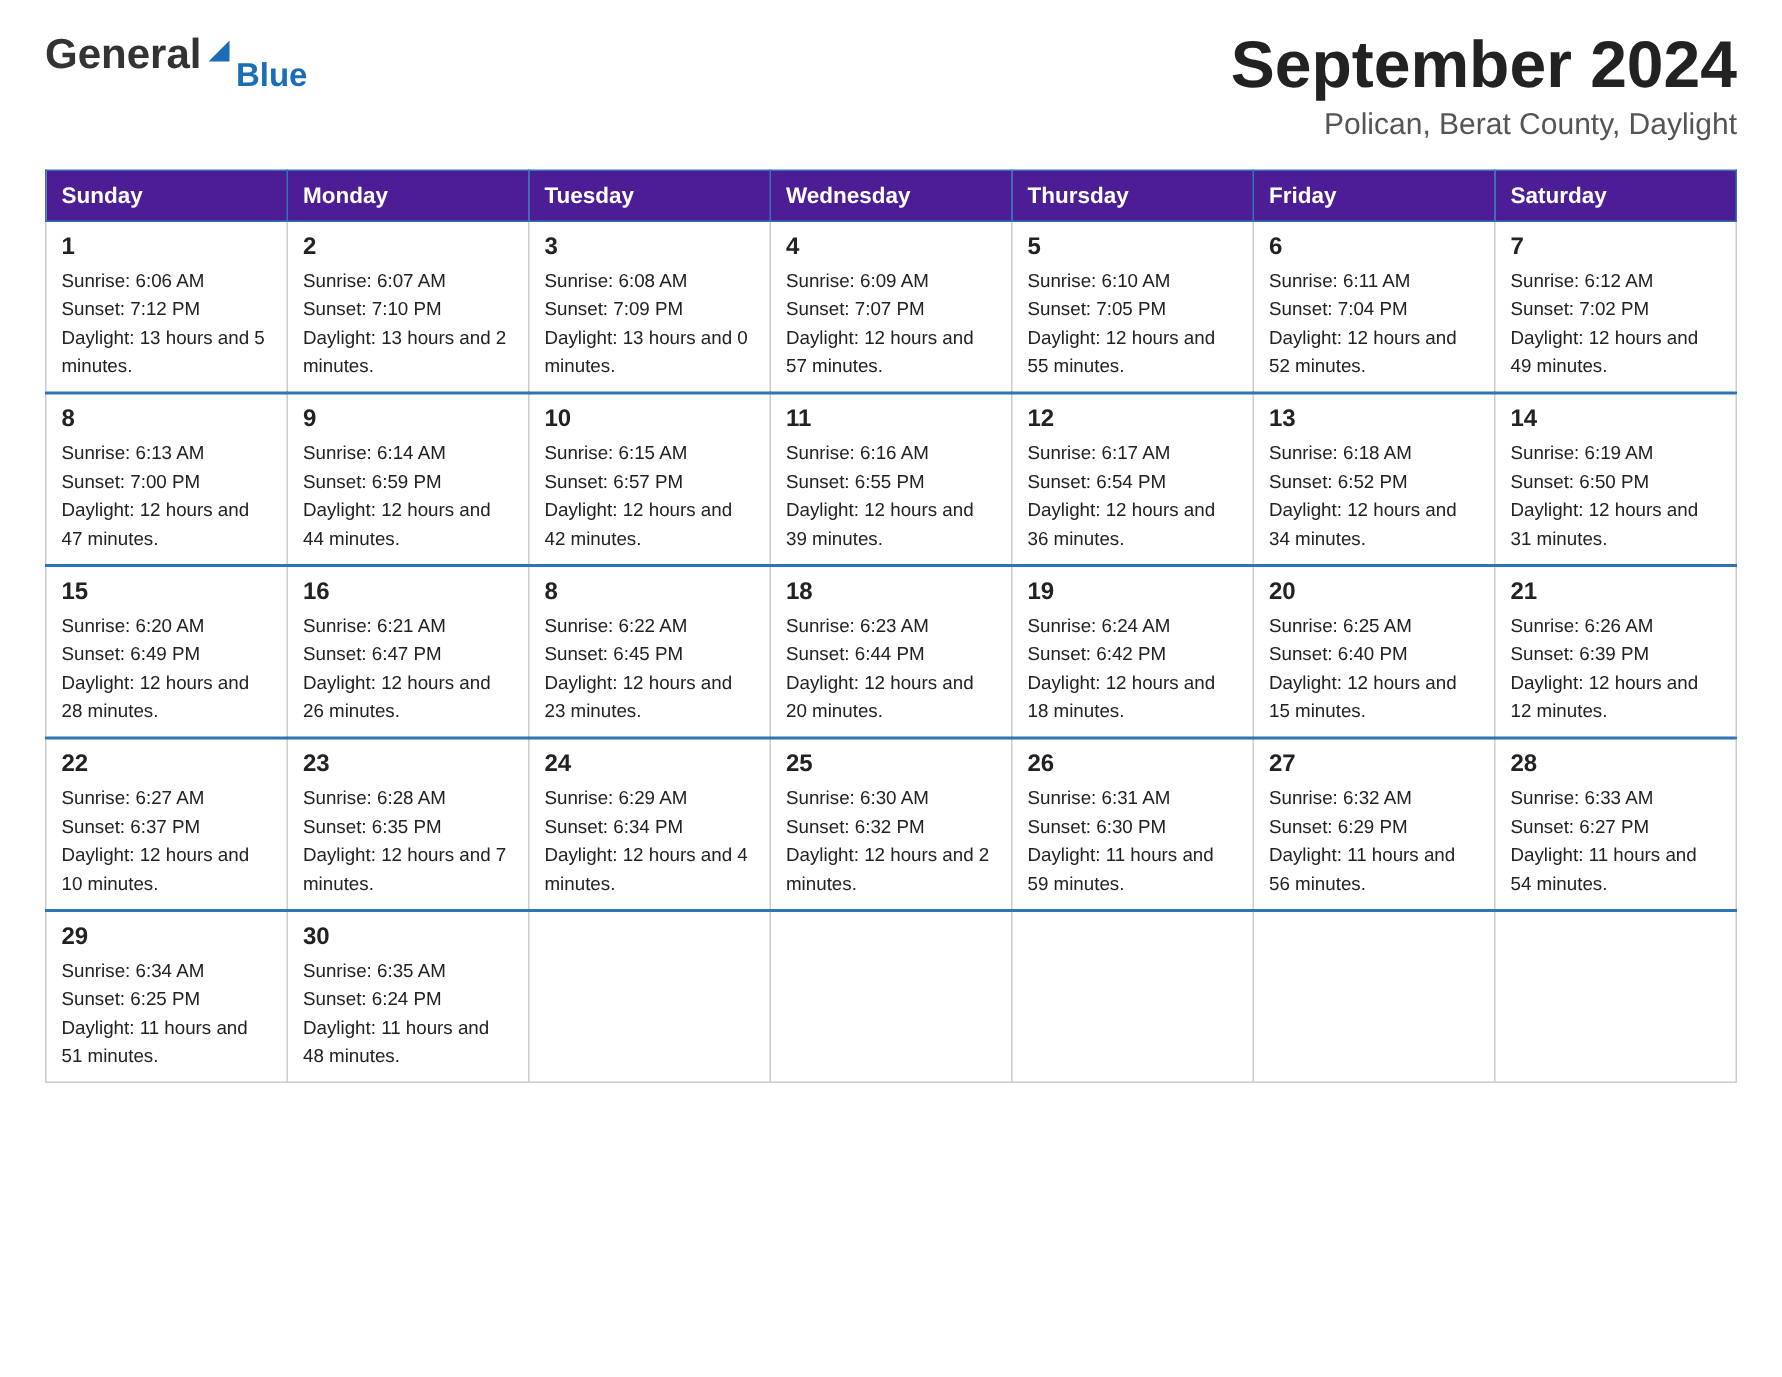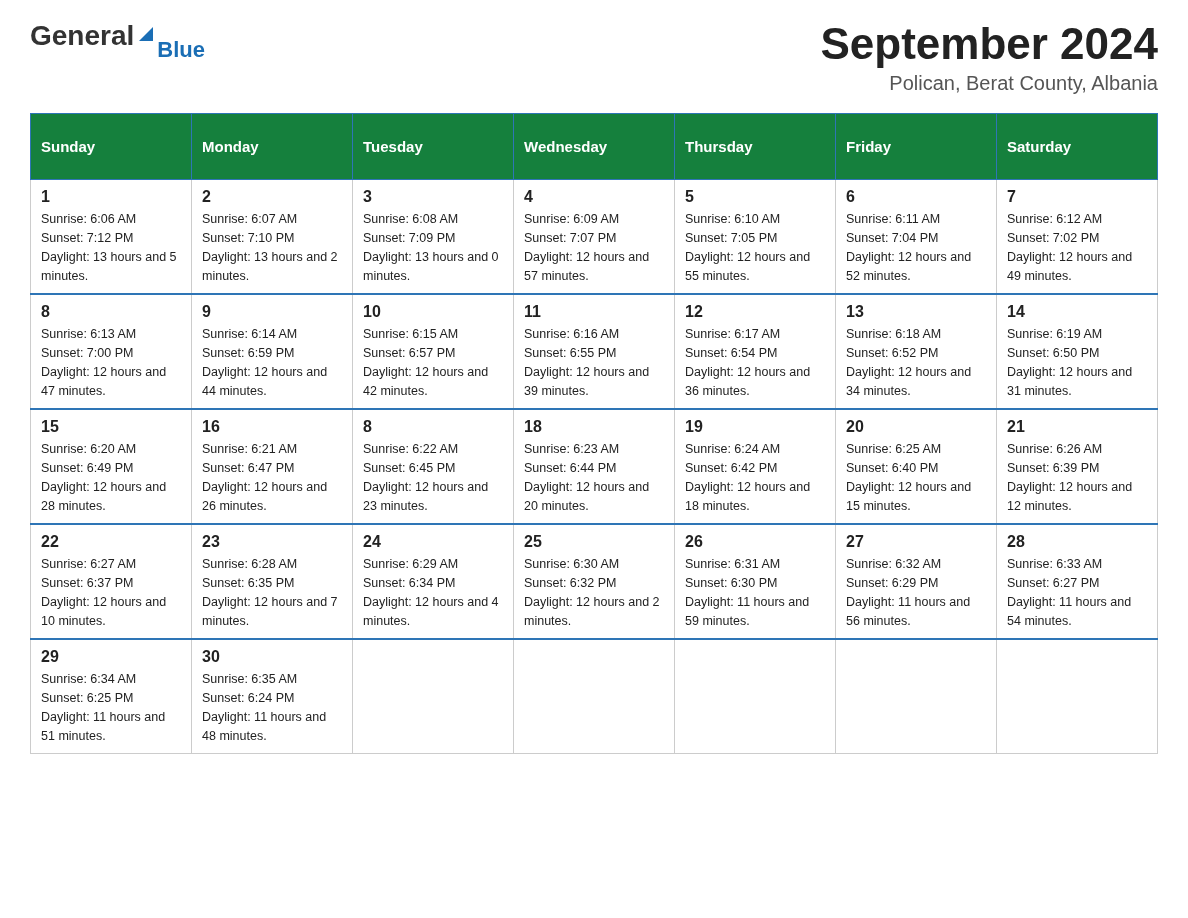--- a/index.html
+++ b/index.html
@@ -34,25 +34,25 @@
       font-size: 20px;
       color: #555;
       margin-top: 4px;
     }
     table {
       width: 100%;
       border-collapse: collapse;
       table-layout: fixed;
     }
     thead tr th {
-      background-color: #15803d;
+      background-color: #4c1d95;
       color: #fff;
       font-size: 15px;
       font-weight: bold;
-      padding: 24px 10px;
+      padding: 8px 10px;
       text-align: left;
       border: 1px solid #2e75b6;
     }
     tbody tr td {
       vertical-align: top;
       padding: 8px 10px;
       border: 1px solid #ccc;
       font-size: 13px;
       color: #222;
       background: #fff;
@@ -94,21 +94,21 @@
         </svg>
       </span>
     </div>
     <div style="display:flex; align-items:center; margin-top:-4px;">
       <div style="flex:1; height:3px; background:#1a6eb5;"></div>
     </div>
     <span style="font-size:22px; font-weight:bold; color:#1a6eb5; font-family:Arial,sans-serif; margin-top:17px;">Blue</span>
   </div>
   <div class="title-area">
     <h1>September 2024</h1>
-    <div class="subtitle">Polican, Berat County, Albania</div>
+    <div class="subtitle">Polican, Berat County, Daylight</div>
   </div>
 </div>
 
 <table>
   <thead>
     <tr>
     <th>Sunday</th>
         <th>Monday</th>
         <th>Tuesday</th>
         <th>Wednesday</th>

